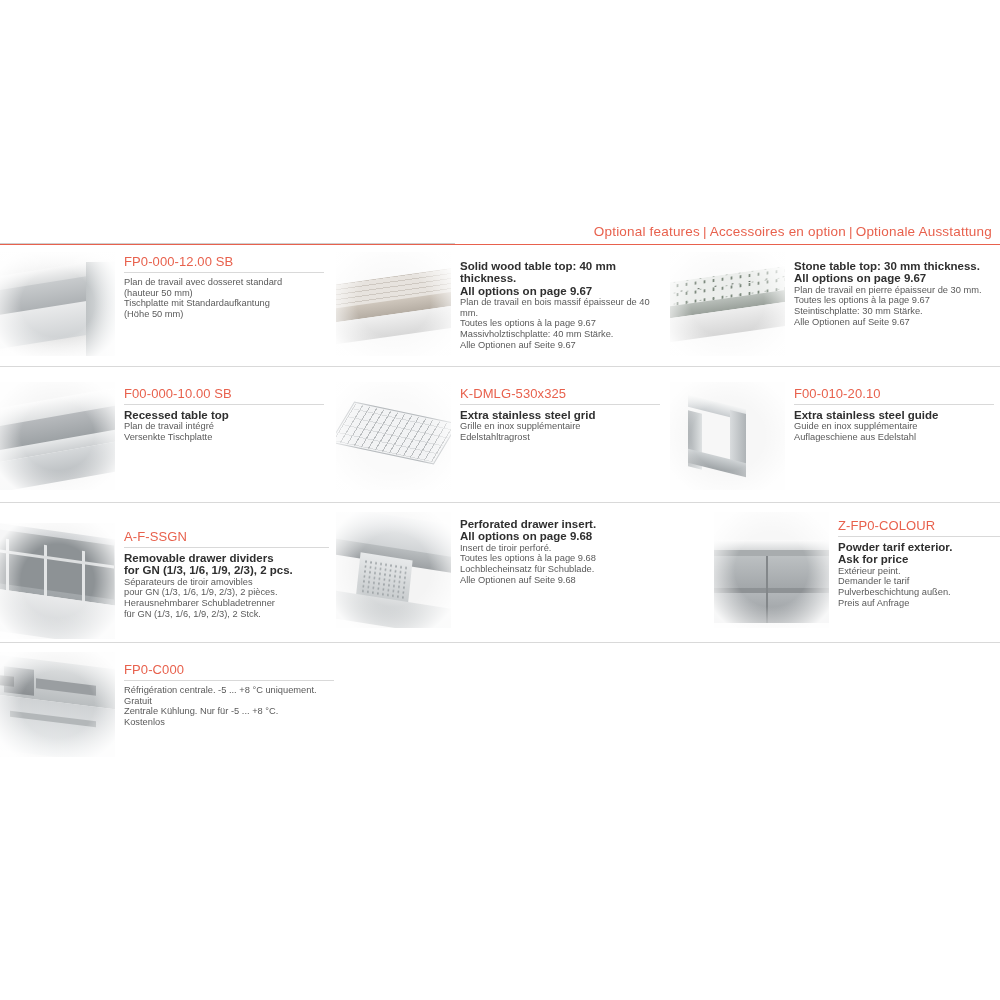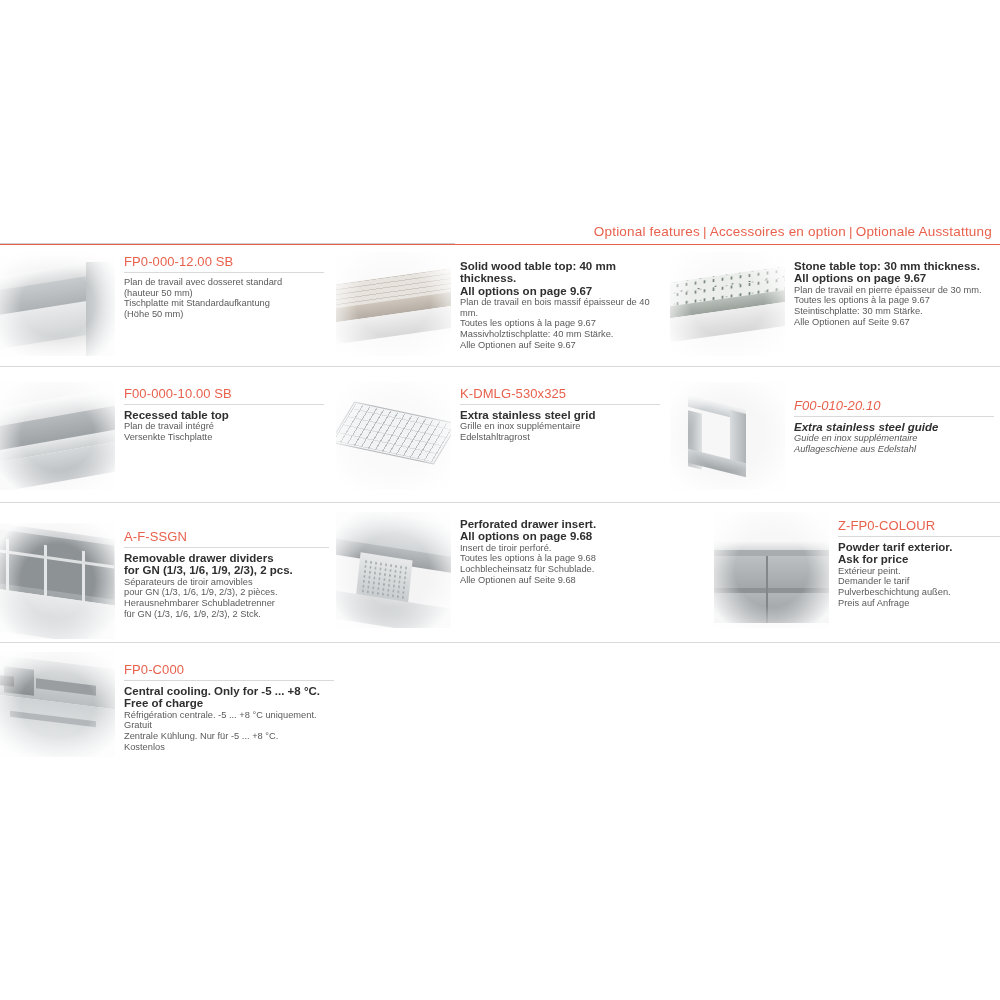--- a/index.html
+++ b/index.html
@@ -217,21 +217,21 @@
     <div class="cell" style="left:670px;width:330px;height:110px;">
       <div class="thumb" style="left:0;top:0;width:115px;height:108px;background:#f7f7f7;">
         <div style="position:absolute;left:18px;top:20px;width:62px;height:66px;">
           <div style="position:absolute;left:0;top:0;width:58px;height:12px;background:linear-gradient(180deg,#f4f5f5,#c9cdd0);transform:skewY(14deg);"></div>
           <div style="position:absolute;left:0;top:10px;width:14px;height:56px;background:linear-gradient(90deg,#a9aeb1,#dfe2e3);transform:skewY(14deg);"></div>
           <div style="position:absolute;left:42px;top:10px;width:16px;height:50px;background:linear-gradient(90deg,#d9dcde,#aeb3b6);transform:skewY(14deg);"></div>
           <div style="position:absolute;left:0;top:54px;width:58px;height:14px;background:linear-gradient(180deg,#cfd3d5,#9ea3a6);transform:skewY(14deg);"></div>
         </div>
         <div class="fade-edge"></div>
       </div>
-      <div class="txt" style="left:124px;top:16px;width:200px;font-style:italic;">
+      <div class="txt" style="left:124px;top:4px;width:200px;">
         <div class="code">F00-010-20.10</div>
         <div class="code-rule"></div>
         <div class="ttl">Extra stainless steel guide</div>
         <div class="sub">
           <span>Guide en inox supplémentaire</span><br>
           <span>Auflageschiene aus Edelstahl</span>
         </div>
       </div>
     </div>
   </div>
@@ -328,24 +328,20 @@
         <div style="position:absolute;left:4px;top:16px;width:30px;height:26px;background:linear-gradient(180deg,#a7abae,#8b8f92);transform:skewY(7deg);"></div>
         <div style="position:absolute;left:0;top:24px;width:14px;height:10px;background:#6f7376;transform:skewY(7deg);"></div>
         <div style="position:absolute;left:36px;top:30px;width:60px;height:10px;background:#9a9ea1;transform:skewY(7deg);"></div>
         <div style="position:absolute;left:-8px;top:50px;width:128px;height:55px;background:linear-gradient(180deg,#cfd2d4,#eceeef);transform:skewY(7deg);"></div>
         <div style="position:absolute;left:10px;top:64px;width:86px;height:6px;background:#b3b7b9;transform:skewY(7deg);"></div>
         <div class="fade-edge"></div>
       </div>
       <div class="txt" style="left:124px;top:10px;width:210px;">
         <div class="code">FP0-C000</div>
         <div class="code-rule"></div>
-        <div class="ttl">
-          <span>Central cooling. Only for -5 ... +8 °C.</span><br>
-          <span>Free of charge</span>
-        </div>
         <div class="sub">
           <span>Réfrigération centrale. -5 ... +8 °C uniquement.</span><br>
           <span>Gratuit</span><br>
           <span>Zentrale Kühlung. Nur für -5 ... +8 °C.</span><br>
           <span>Kostenlos</span>
         </div>
       </div>
     </div>
   </div>
 

